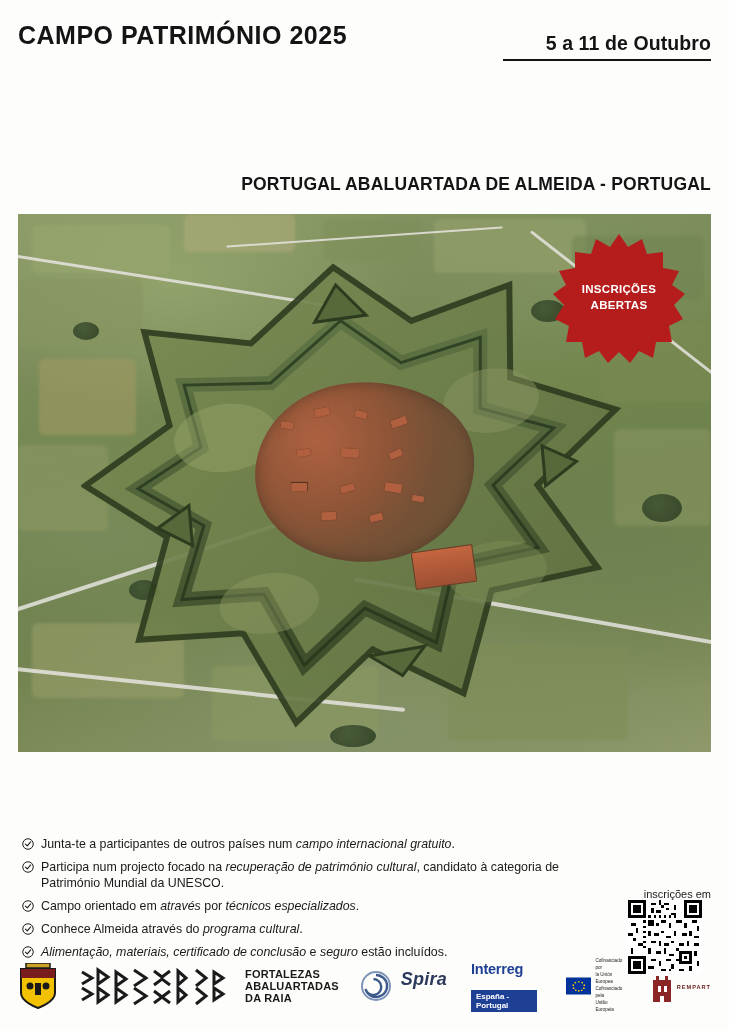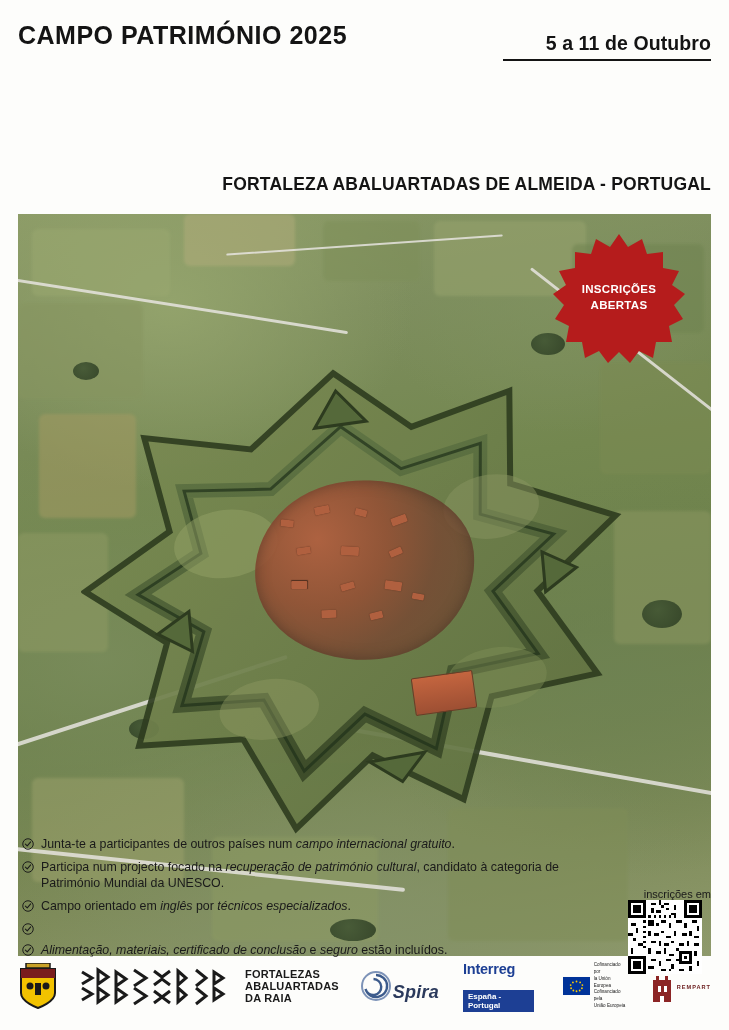--- a/index.html
+++ b/index.html
@@ -69,21 +69,21 @@
     font-size: 17.5px;
     font-weight: bold;
     letter-spacing: 0.2px;
     color: #141414;
   }
 
   
   .photo {
     position: absolute;
     left: 18px; top: 214px;
-    width: 693px; height: 742px;
+    width: 693px; height: 538px;
     overflow: hidden;
     background: #701a75;
   }
   .photo-canvas { position: absolute; inset: 0; }
 
   .layer {
     position: absolute;
     inset: 0;
   }
   
@@ -218,21 +218,21 @@
   }
   .logo-far { display: flex; align-items: center; gap: 9px; }
   .far-glyphs { display: block; }
   .far-text {
     font-size: 11px;
     font-weight: bold;
     line-height: 1.12;
     letter-spacing: 0.2px;
     color: #1a1a1a;
   }
-  .logo-spira { display: flex; align-items: flex-end; gap: 0; }
+  .logo-spira { display: flex; align-items: flex-start; gap: 8px; }
   .spira-name {
     font-size: 18px;
     font-style: italic;
     font-weight: bold;
     color: #2b3a5c;
     letter-spacing: 0.2px;
   }
   .logo-interreg {
     display: flex; align-items: stretch; gap: 16px;
     border: 0;
@@ -286,21 +286,21 @@
 <div class="poster">
 
   <div class="header">
     <div class="kicker">CAMPO PATRIMÓNIO 2025</div>
 
     <div class="dates-wrap">
       <span class="dates">5 a 11 de Outubro</span>
       <div class="dates-rule"></div>
     </div>
 
-    <div class="subtitle">FORTALEZA ABALUARTADAS DE ALMEIDA - PORTUGAL</div>
+    <div class="subtitle">PORTUGAL ABALUARTADA DE ALMEIDA - PORTUGAL</div>
   </div>
 
   <div class="photo">
     <div class="photo-canvas">
       <div class="layer bg-fields"></div>
 
       <div class="patch" style="left:2%;top:2%;width:20%;height:9%;background:#9aa870;"></div>
       <div class="patch" style="left:24%;top:0%;width:16%;height:7%;background:#b0ac7a;"></div>
       <div class="patch" style="left:44%;top:1%;width:14%;height:8%;background:#7e8f59;"></div>
       <div class="patch" style="left:60%;top:1%;width:22%;height:10%;background:#97a36d;"></div>
@@ -408,29 +408,32 @@
         <span>Participa num projecto focado na </span><em>recuperação de património cultural</em><span>, candidato à categoria de Património Mundial da UNESCO.</span>
       </div>
     </div>
 
     <div class="bullet">
       <svg class="tick" viewBox="0 0 16 16">
         <circle cx="8" cy="8" r="7" fill="none" stroke="#1a1a1a" stroke-width="1.3"></circle>
         <path d="M4.5 8.2 L7 10.6 L11.6 5.2" fill="none" stroke="#1a1a1a" stroke-width="1.4" stroke-linecap="round" stroke-linejoin="round"></path>
       </svg>
       <div>
-        <span>Campo orientado em </span><em>inglês</em><span> por </span><em>técnicos especializados</em><span>.</span>
+        <span>Campo orientado em </span><em>através</em><span> por </span><em>técnicos especializados</em><span>.</span>
       </div>
     </div>
 
     <div class="bullet">
       <svg class="tick" viewBox="0 0 16 16">
         <circle cx="8" cy="8" r="7" fill="none" stroke="#1a1a1a" stroke-width="1.3"></circle>
         <path d="M4.5 8.2 L7 10.6 L11.6 5.2" fill="none" stroke="#1a1a1a" stroke-width="1.4" stroke-linecap="round" stroke-linejoin="round"></path>
       </svg>
+      <div>
+        <span>Conhece Almeida através do </span><em>programa cultural</em><span>.</span>
+      </div>
     </div>
 
     <div class="bullet">
       <svg class="tick" viewBox="0 0 16 16">
         <circle cx="8" cy="8" r="7" fill="none" stroke="#1a1a1a" stroke-width="1.3"></circle>
         <path d="M4.5 8.2 L7 10.6 L11.6 5.2" fill="none" stroke="#1a1a1a" stroke-width="1.4" stroke-linecap="round" stroke-linejoin="round"></path>
       </svg>
       <div>
         <em>Alimentação, materiais, certificado de conclusão</em><span> e </span><em>seguro</em><span> estão incluídos.</span>
       </div>

